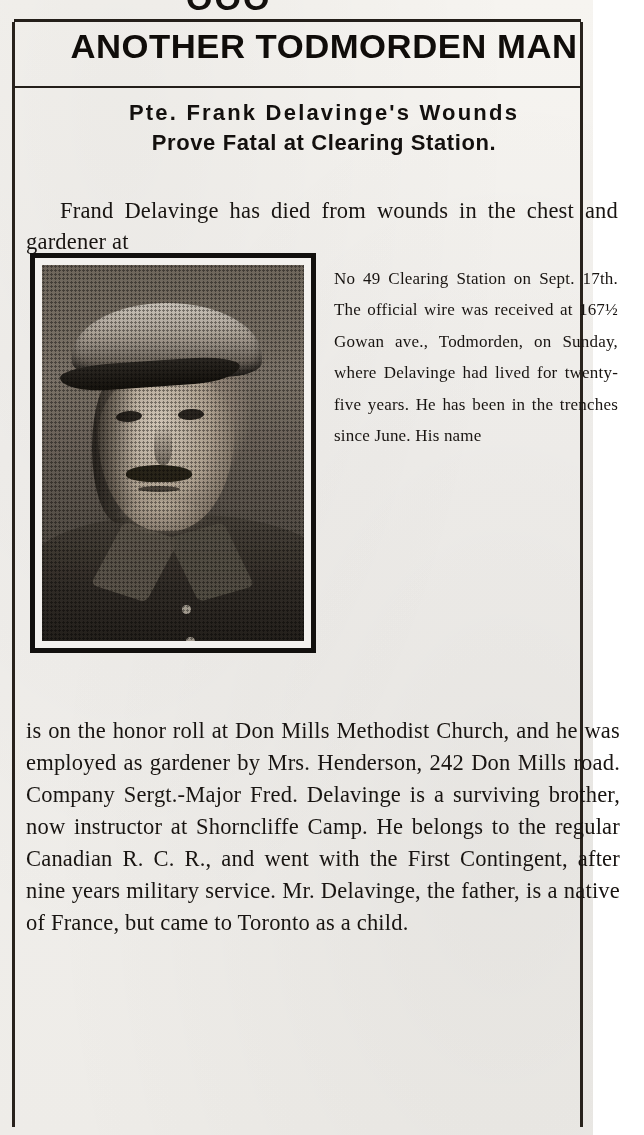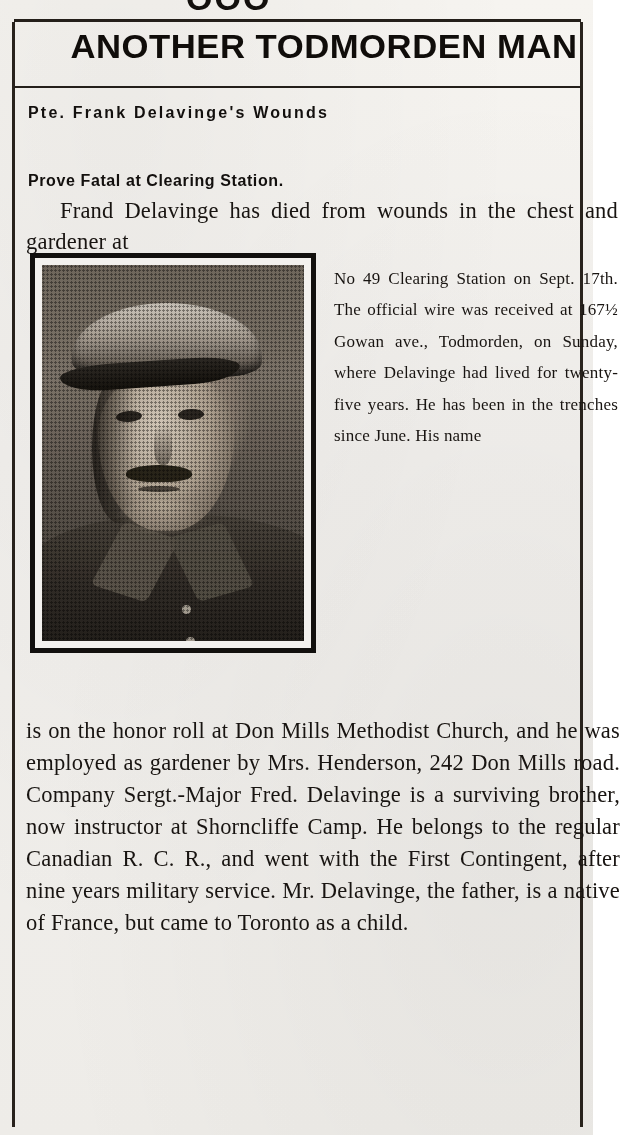--- a/index.html
+++ b/index.html
@@ -90,30 +90,30 @@
     letter-spacing: .5px;
     color: #120f0c;
     transform: scaleX(1.02);
   }
 
   #subhead {
     position: absolute;
     top: 98px;
     left: 28px;
     width: 592px;
-    text-align: left;
+    text-align: center;
     font-family: "Liberation Sans", sans-serif;
     font-weight: bold;
-    font-size: 16px;
+    font-size: 22px;
     line-height: 30px;
     color: #151210;
     letter-spacing: .2px;
   }
   #subhead .l1 { display: block; letter-spacing: 2.2px; }
-  #subhead .l2 { display: block; letter-spacing: .6px; margin-top: 38px; }
+  #subhead .l2 { display: block; letter-spacing: .6px; }
 
   
   .body-text {
     color: #1a1613;
     font-family: "Liberation Serif", serif;
     font-size: 22.5px;
     line-height: 31px;
     text-align: justify;
     text-justify: inter-word;
     letter-spacing: .2px;

